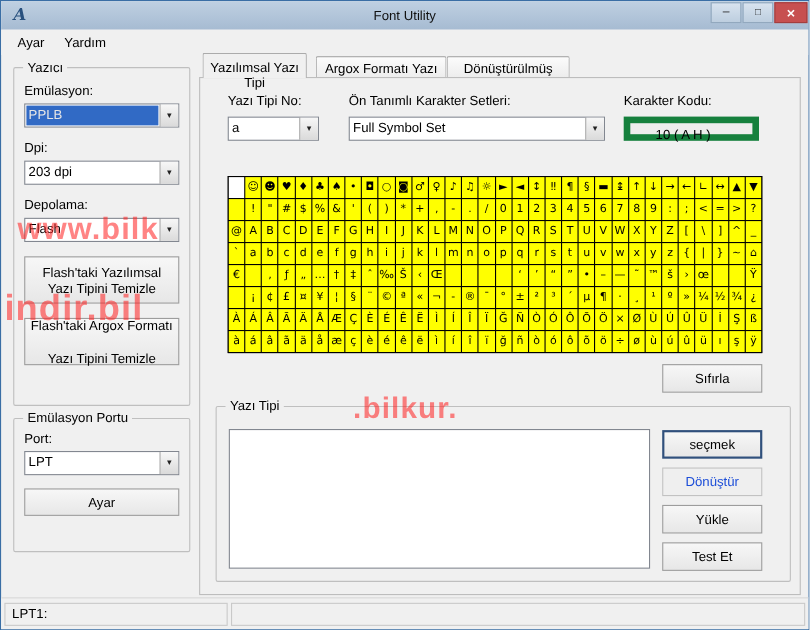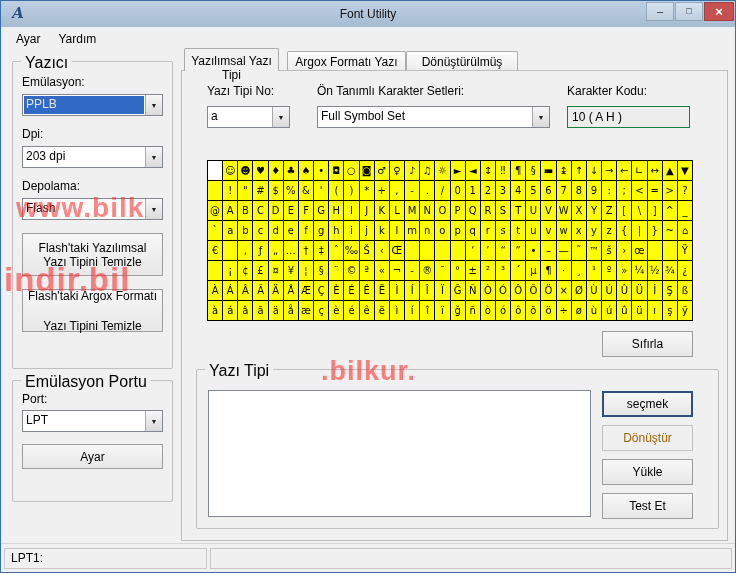--- a/index.html
+++ b/index.html
@@ -22,37 +22,37 @@
   .capbtn.max {left:674px; width:28px; font-size:9px;}
   .capbtn.close {left:703px; width:30px; background:var(--color-close-button,#C75050);
                  border-color:#A33E3E; color:#fff; font-size:13px; font-weight:bold;}
   
   .menubar {position:absolute; left:0; top:26px; width:734px; height:23px; background:#F0F0F0;
             display:flex; align-items:center; padding-left:6px;}
   .menu-item {padding:3px 9px;}
   
   .group {position:absolute; border:1px solid #BFBFBF; border-radius:2px;}
   .gtitle {position:absolute; top:-8px; left:8px; background:#F0F0F0; padding:0 4px;
-           font-size:16px; white-space:nowrap;}
+           font-size:12px; white-space:nowrap;}
   .lbl {position:absolute; font-size:12px; white-space:nowrap;}
   
   .combo {position:absolute; height:22px; background:#fff; border:1px solid #828790; display:flex;}
   .combo .txt {flex:1; padding:2px 3px; line-height:15px; overflow:hidden; white-space:nowrap;}
   .combo .txt.hl {background:var(--color-highlight,#316AC5); color:#e5e5e5; margin:1px; padding:1px 2px;}
   .combo .dbtn {width:17px; background:linear-gradient(#F7F7F7,#DADADA); border-left:1px solid #A7A7A7;
                 display:flex; align-items:center; justify-content:center; font-size:7px; color:#222;}
-  .rofield {position:absolute; height:22px; background:#EDEDED; border:1px solid #15803d;
-            padding:3px 4px; line-height:15px;}
+  .rofield {position:absolute; height:22px; background:#EDEDED; border:6px solid #15803d;
+            padding:3px 23px; line-height:15px;}
   .listbox {position:absolute; background:#fff; border:1px solid #828790;}
   
   .btn {position:absolute; background:linear-gradient(#F7F7F7,#E7E7E7); border:1px solid #9D9D9D;
         display:flex; flex-direction:column; align-items:center; justify-content:center;
         text-align:center; line-height:14px; font-size:12px;}
   .btn.focused {border:2px solid #30507C;}
-  .btn.disabled {color:#a16207; border-color:#C2C2C2; background:#EFEFEF;}
+  .btn.disabled {color:#1d4ed8; border-color:#C2C2C2; background:#EFEFEF;}
   
   .tab {position:absolute; top:50px; height:20px; background:linear-gradient(#FCFCFC,#ECECEC);
         border:1px solid #ABABAB; border-bottom:none; border-radius:2px 2px 0 0;
         text-align:center; padding-top:3px; z-index:1;}
   .tab.active {top:47px; height:23px; background:#F0F0F0; z-index:3; padding-top:5px;}
   .panel {position:absolute; left:180px; top:69px; width:547px; height:471px;
           background:#F0F0F0; border:1px solid #BDBDBD; z-index:2;}
   
   .charmap {position:absolute; left:206px; top:159px; width:486px; height:161px;
             background:#000; border:1px solid #000; display:grid;

